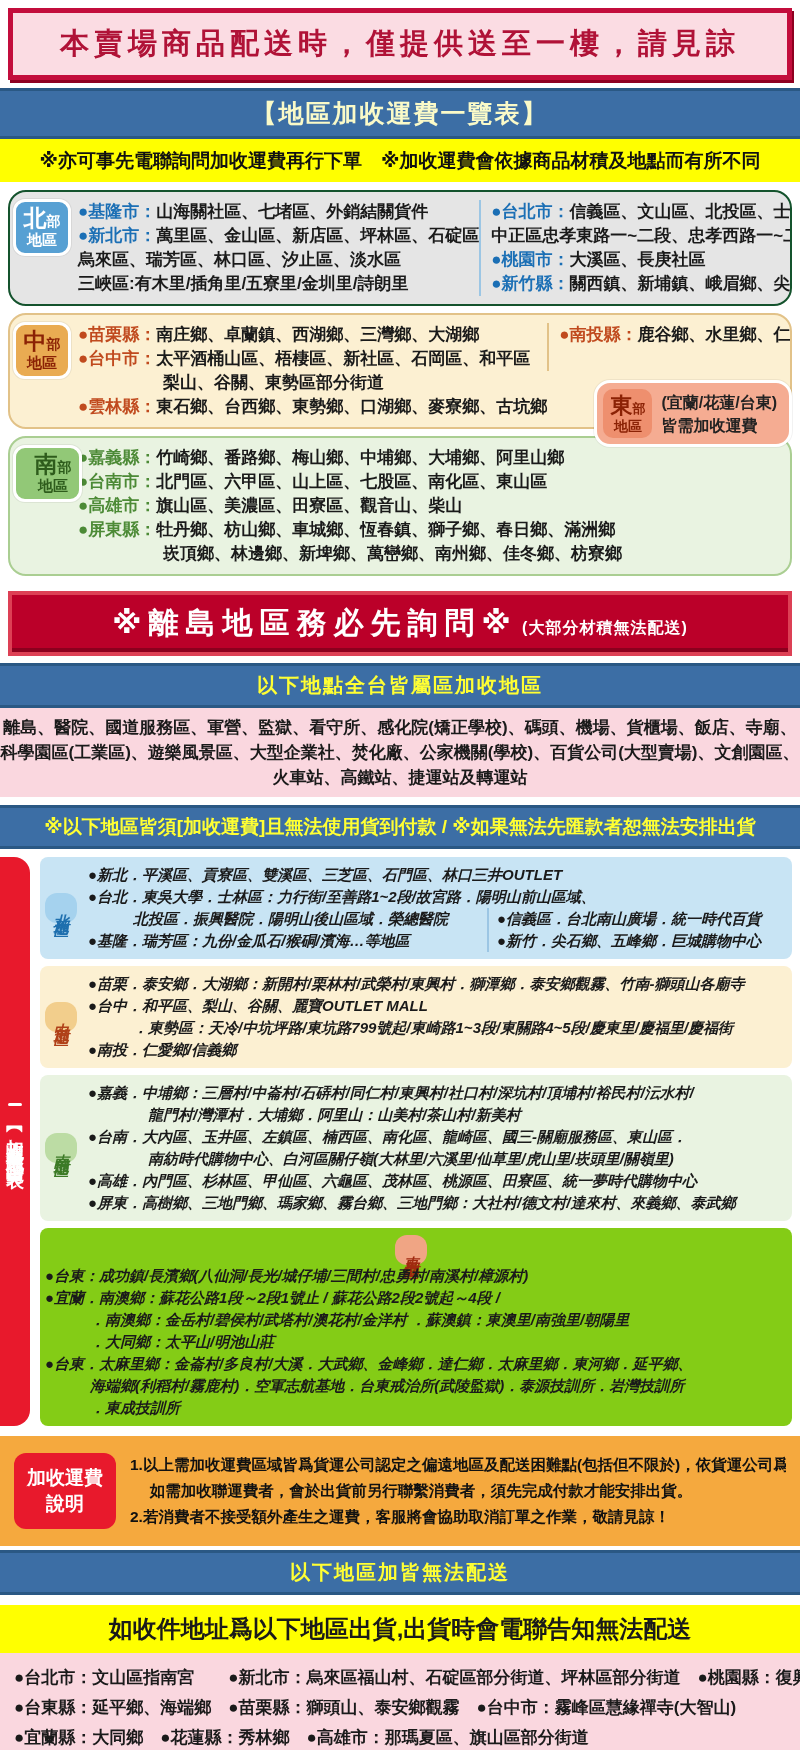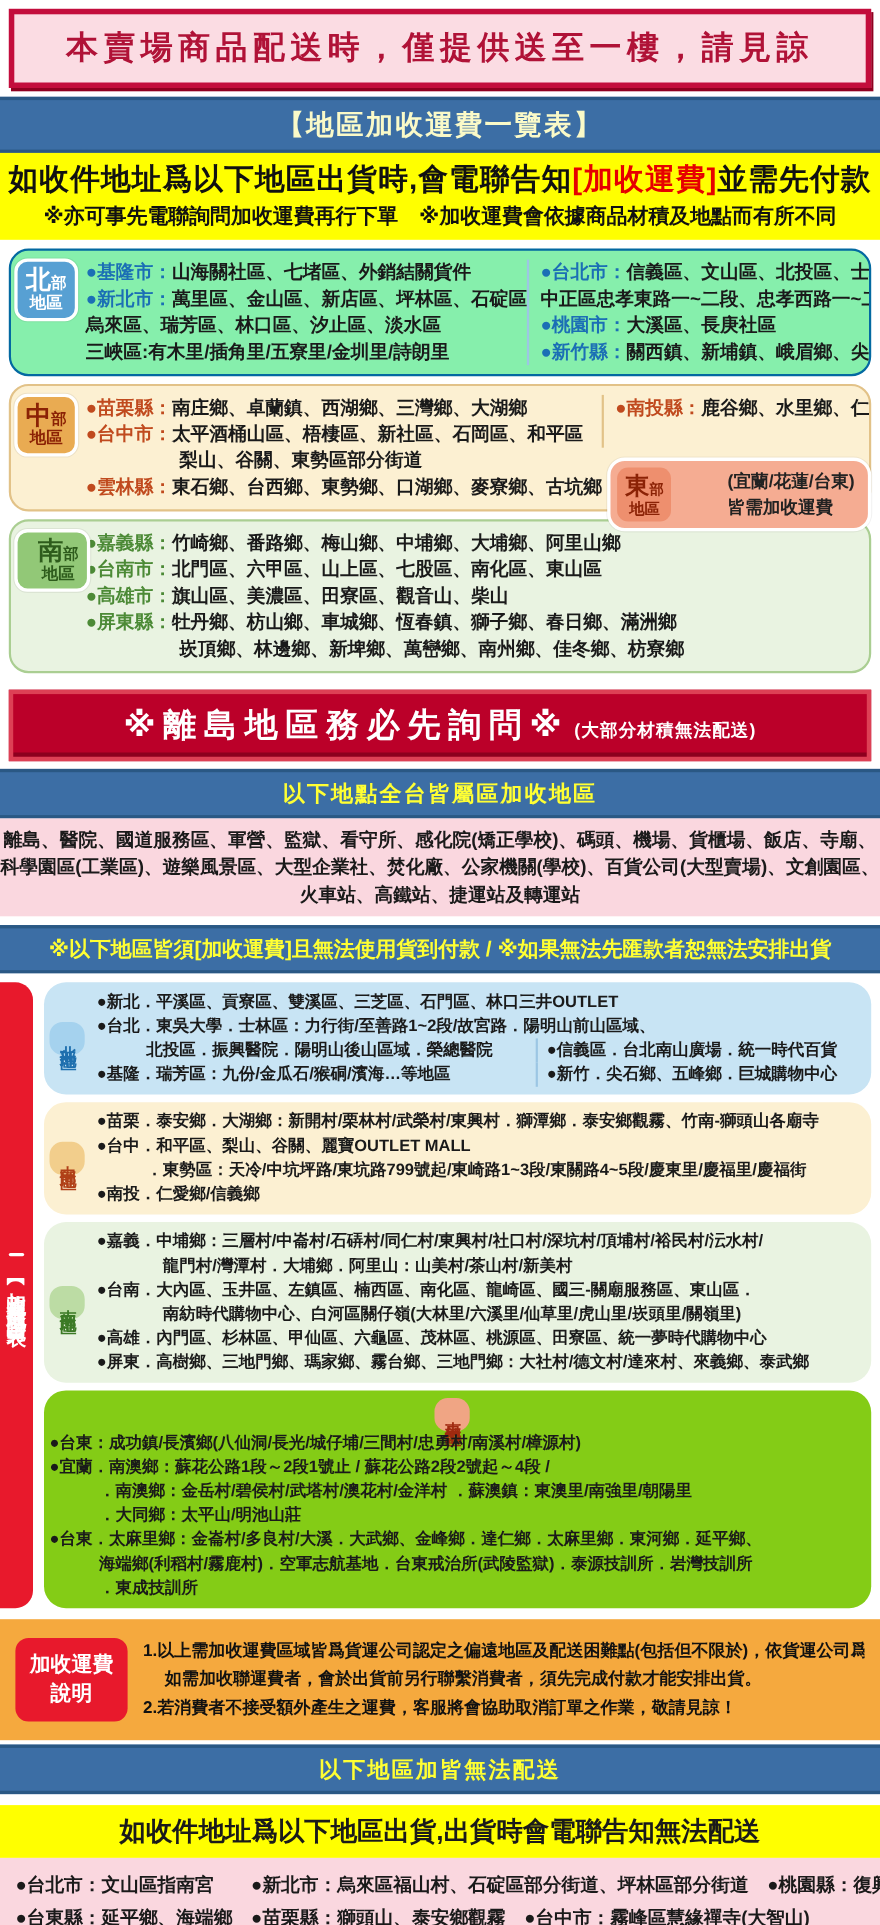--- a/index.html
+++ b/index.html
@@ -19,21 +19,21 @@
   .band-yellow{background:#FFFF00;text-align:center;padding:6px 0 8px;}
   .by-line1{font-size:27px;letter-spacing:1px;color:#111;}
   .by-line1 .hl{color:#E60000;}
   .by-line2{font-size:19px;color:#111;margin-top:3px;}
   .band-yellow.single{font-size:24px;padding:8px 0;}
 
   
   .sec1{position:relative;padding:8px 8px 2px;}
   .box1{position:relative;border-radius:18px;padding:8px 10px 8px 68px;font-size:17px;line-height:24px;
     margin-bottom:7px;white-space:nowrap;overflow:hidden;}
-  .box1.n{background:#86efac;border:2px solid #0369a1;}
+  .box1.n{background:#e5e5e5;border:2px solid #14532d;}
   .box1.c{background:#FCF0D2;border:2px solid #E2C288;}
   .box1.s{background:#E9F3E1;border:2px solid #AACE92;}
   .pill1{position:absolute;left:3px;top:7px;width:52px;border:3px solid #fff;border-radius:12px;
     text-align:center;padding:3px 0 4px;line-height:1.15;box-shadow:0 0 0 1px rgba(0,0,0,.06);}
   .pill1 .big{font-size:23px;}
   .pill1 .sm{font-size:14px;}
   .pill1 .l2{font-size:15px;display:block;}
   .n .pill1{background:#57A0D3;color:#fff;}
   .c .pill1{background:#E9AB52;color:#8B2205;}
   .s .pill1{background:#92C877;color:#2E5C1C;padding-left:11px;}
@@ -48,40 +48,40 @@
   .s .head{color:#4C8A36;}
 
   
   .east-badge{position:absolute;right:8px;top:198px;z-index:5;display:flex;align-items:center;gap:9px;
     background:#F5AC92;border:3px solid #fff;border-radius:16px;padding:6px 12px 6px 6px;
     box-shadow:0 0 0 1px rgba(0,0,0,.05);}
   .pillE{background:#EE8F6E;color:#8B2205;border-radius:10px;text-align:center;padding:4px 7px;line-height:1.15;}
   .pillE .big{font-size:22px;}
   .pillE .sm{font-size:13px;}
   .pillE .l2{font-size:14px;display:block;}
-  .east-badge .etxt{font-size:16px;line-height:23px;color:#222;margin-left:42px;}
+  .east-badge .etxt{font-size:16px;line-height:23px;color:#222;}
 
   
   .red-band{margin:6px 8px 7px;background:#BB0029;border:4px solid #DD4055;
     box-shadow:inset 0 -4px 0 rgba(0,0,0,.25);text-align:center;color:#fff;padding:8px 0;}
   .red-band .main{font-size:30px;letter-spacing:7px;}
   .red-band .sub{font-size:16px;letter-spacing:1px;}
 
   
   .pink-sec{background:#FAD7DF;text-align:center;font-size:17px;line-height:25px;padding:7px 0;}
 
   
   .sec2{display:flex;padding:8px 8px 8px 0;gap:10px;background:#fff;}
   .sidebar{flex:0 0 30px;background:#E8192C;border-radius:0 16px 16px 0;display:flex;flex-direction:column;
     align-items:center;justify-content:center;gap:14px;padding:14px 0;}
   .sidebar .dash{width:14px;height:3px;background:#fff;border-radius:2px;}
   .side-label{writing-mode:vertical-rl;text-orientation:mixed;color:#fff;font-size:18px;letter-spacing:4px;}
   .sec2-main{flex:1;display:flex;flex-direction:column;gap:7px;min-width:0;}
-  .box2{display:flex;border-radius:20px;padding:7px 4px 7px 5px;font-size:15px;line-height:22px;
-    white-space:nowrap;overflow:hidden;}
+  .box2{display:flex;border-radius:8px;padding:7px 4px 7px 5px;font-size:15px;line-height:22px;
+    white-space:nowrap;overflow:hidden;font-style:italic;}
   .box2 .vpill{writing-mode:vertical-rl;text-orientation:upright;align-self:center;border-radius:12px;
     padding:9px 5px;font-size:15px;letter-spacing:3px;margin-right:11px;flex:0 0 auto;}
   .box2.n2{background:#C8E4F4;} .n2 .vpill{background:#A5D2EE;color:#1E6FAE;}
   .box2.c2{background:#FCF0D2;} .c2 .vpill{background:#F2CE8C;color:#B04018;}
   .box2.s2{background:#E9F3E1;} .s2 .vpill{background:#BCDCA4;color:#3C7A26;}
   .box2.e2{background:#84cc16;flex-direction:column;} .e2 .vpill{background:#F0A584;color:#A02A10;}
   .box2 .content{flex:1;min-width:0;}
   .srow{display:flex;}
   .srow .cl{flex:0 0 57%;}
   .srow .cr{flex:1;border-left:2px solid #9CC6E4;padding-left:8px;min-width:0;}
@@ -104,23 +104,20 @@
 
   <div class="top-banner">
     <span>本賣場商品配送時，僅提供送至一樓，請見諒</span>
   </div>
 
   <div class="band-blue pale">
     <span>【地區加收運費一覽表】</span>
   </div>
 
   <div class="band-yellow">
-    <div class="by-line1">
-      <span>如收件地址爲以下地區出貨時,會電聯告知</span><span class="hl">[加收運費]</span><span>並需先付款</span>
-    </div>
     <div class="by-line2">
       <span>※亦可事先電聯詢問加收運費再行下單</span>　<span>※加收運費會依據商品材積及地點而有所不同</span>
     </div>
   </div>
 
   <div class="sec1">
 
     <div class="box1 n">
       <div class="pill1">
         <span class="big">北</span><span class="sm">部</span>

